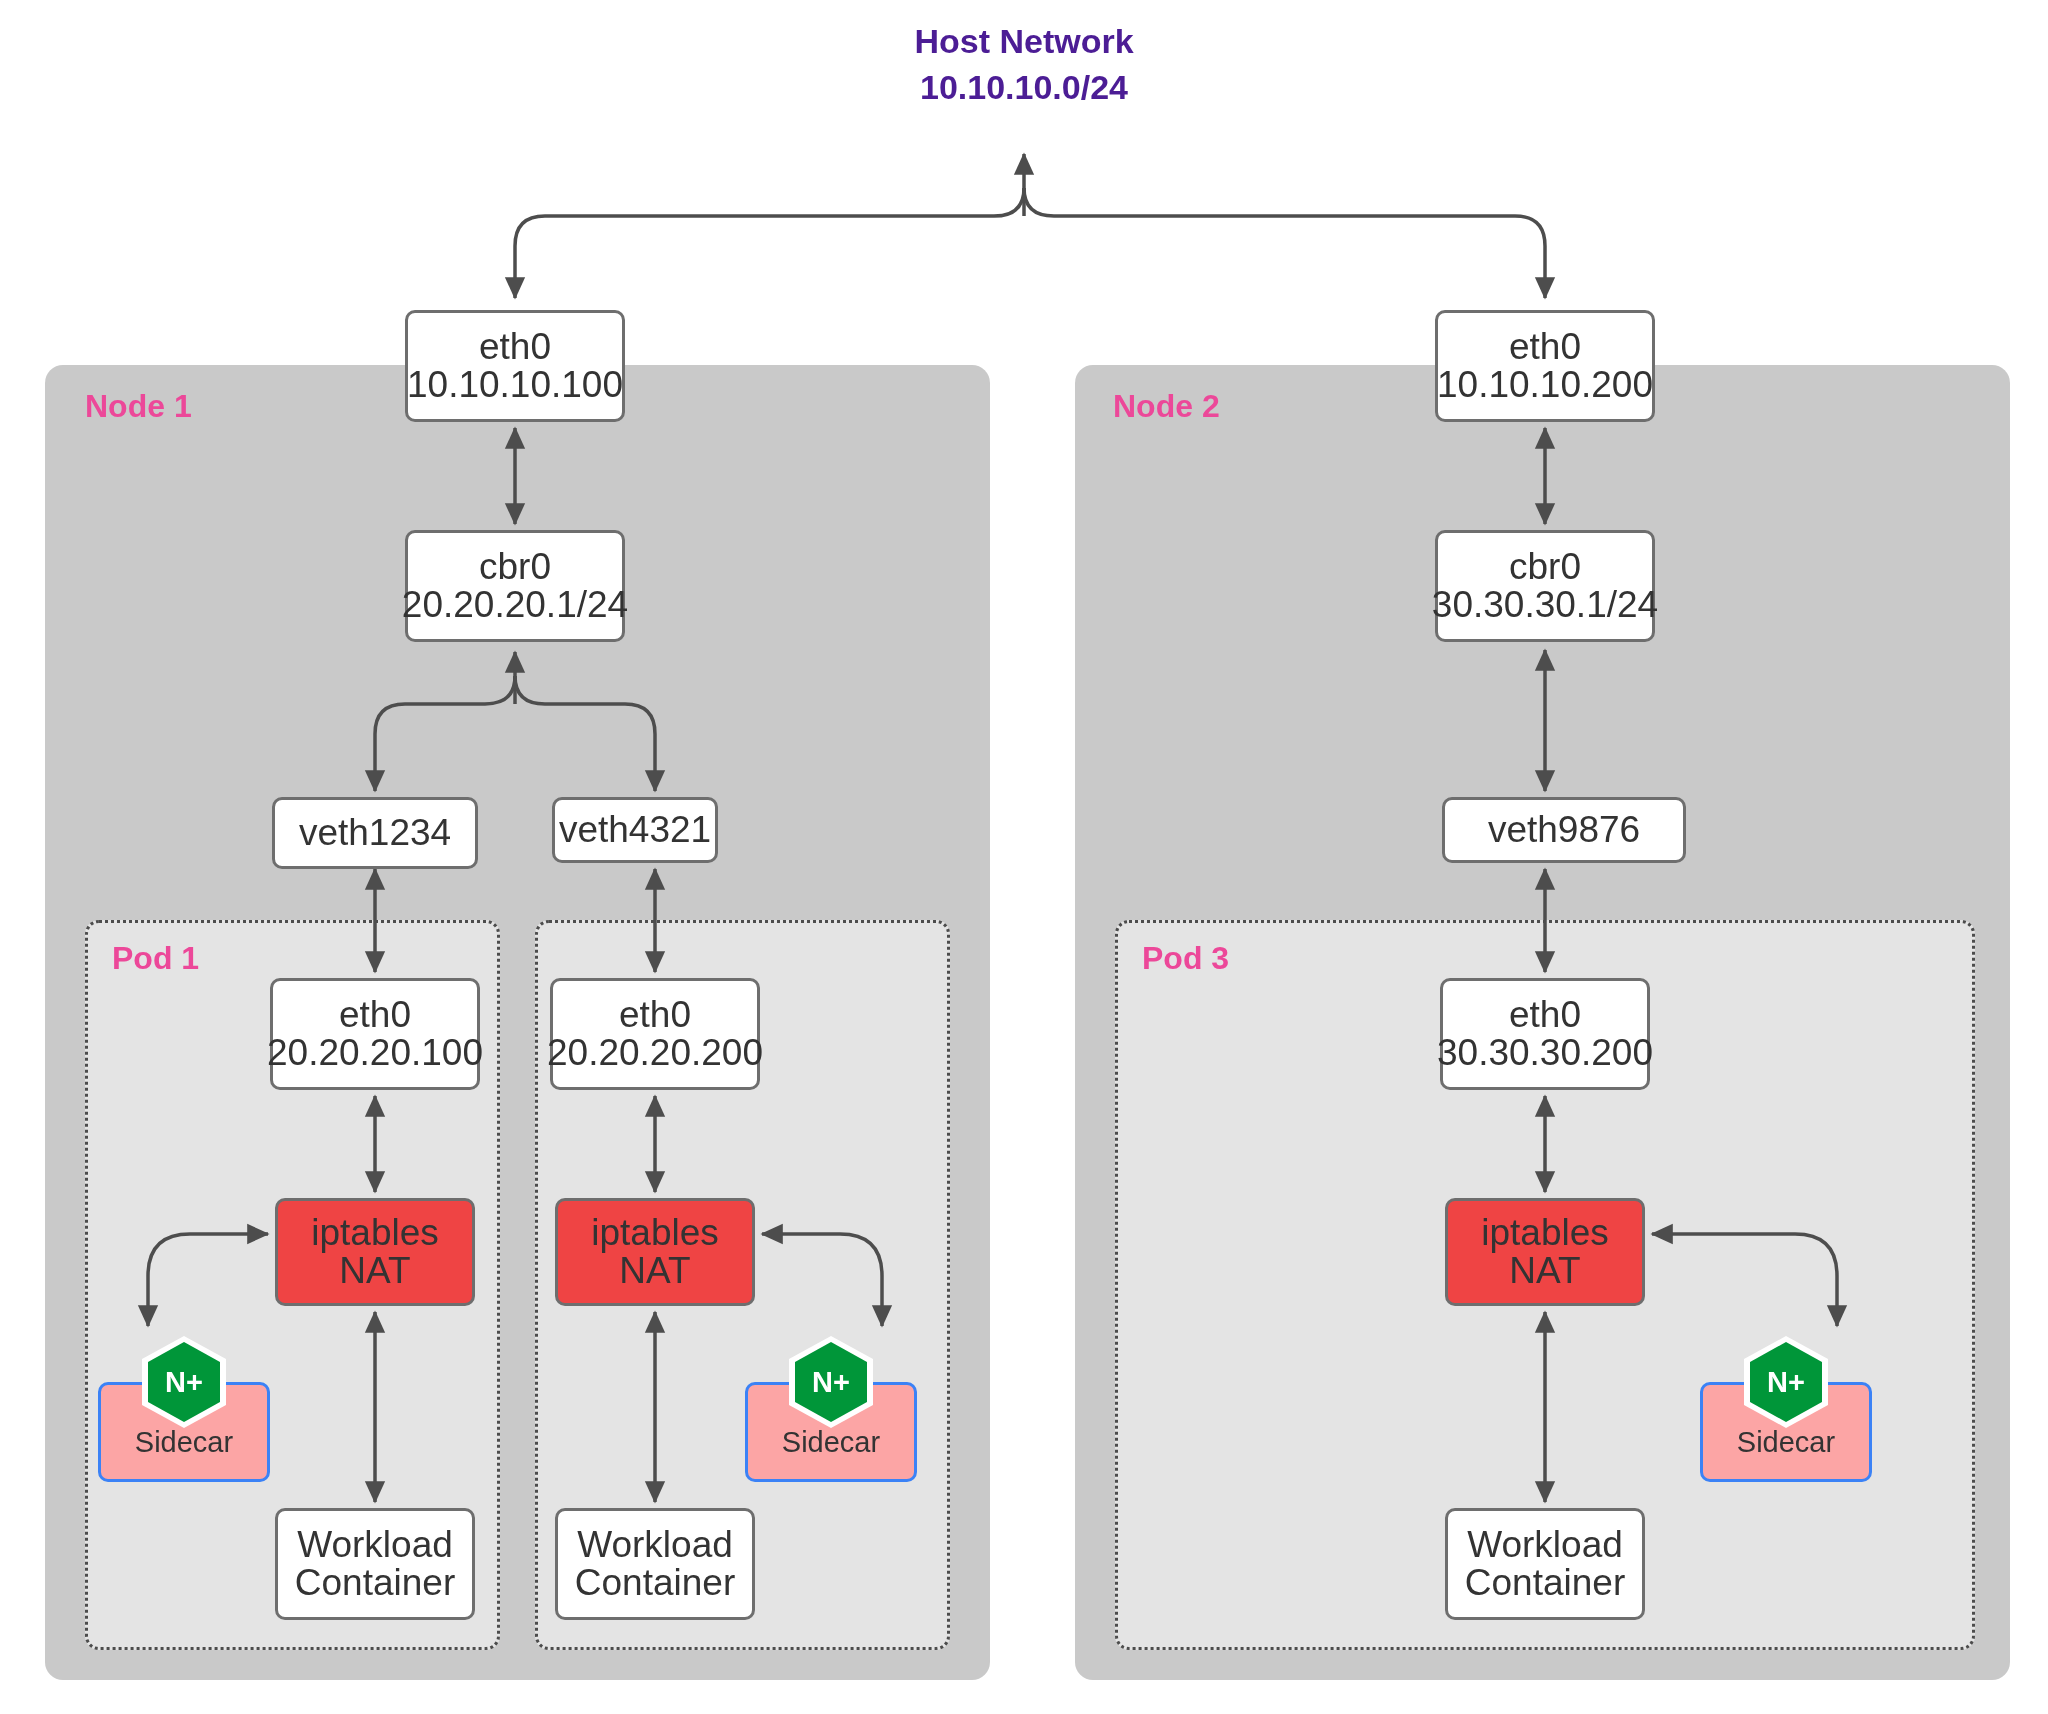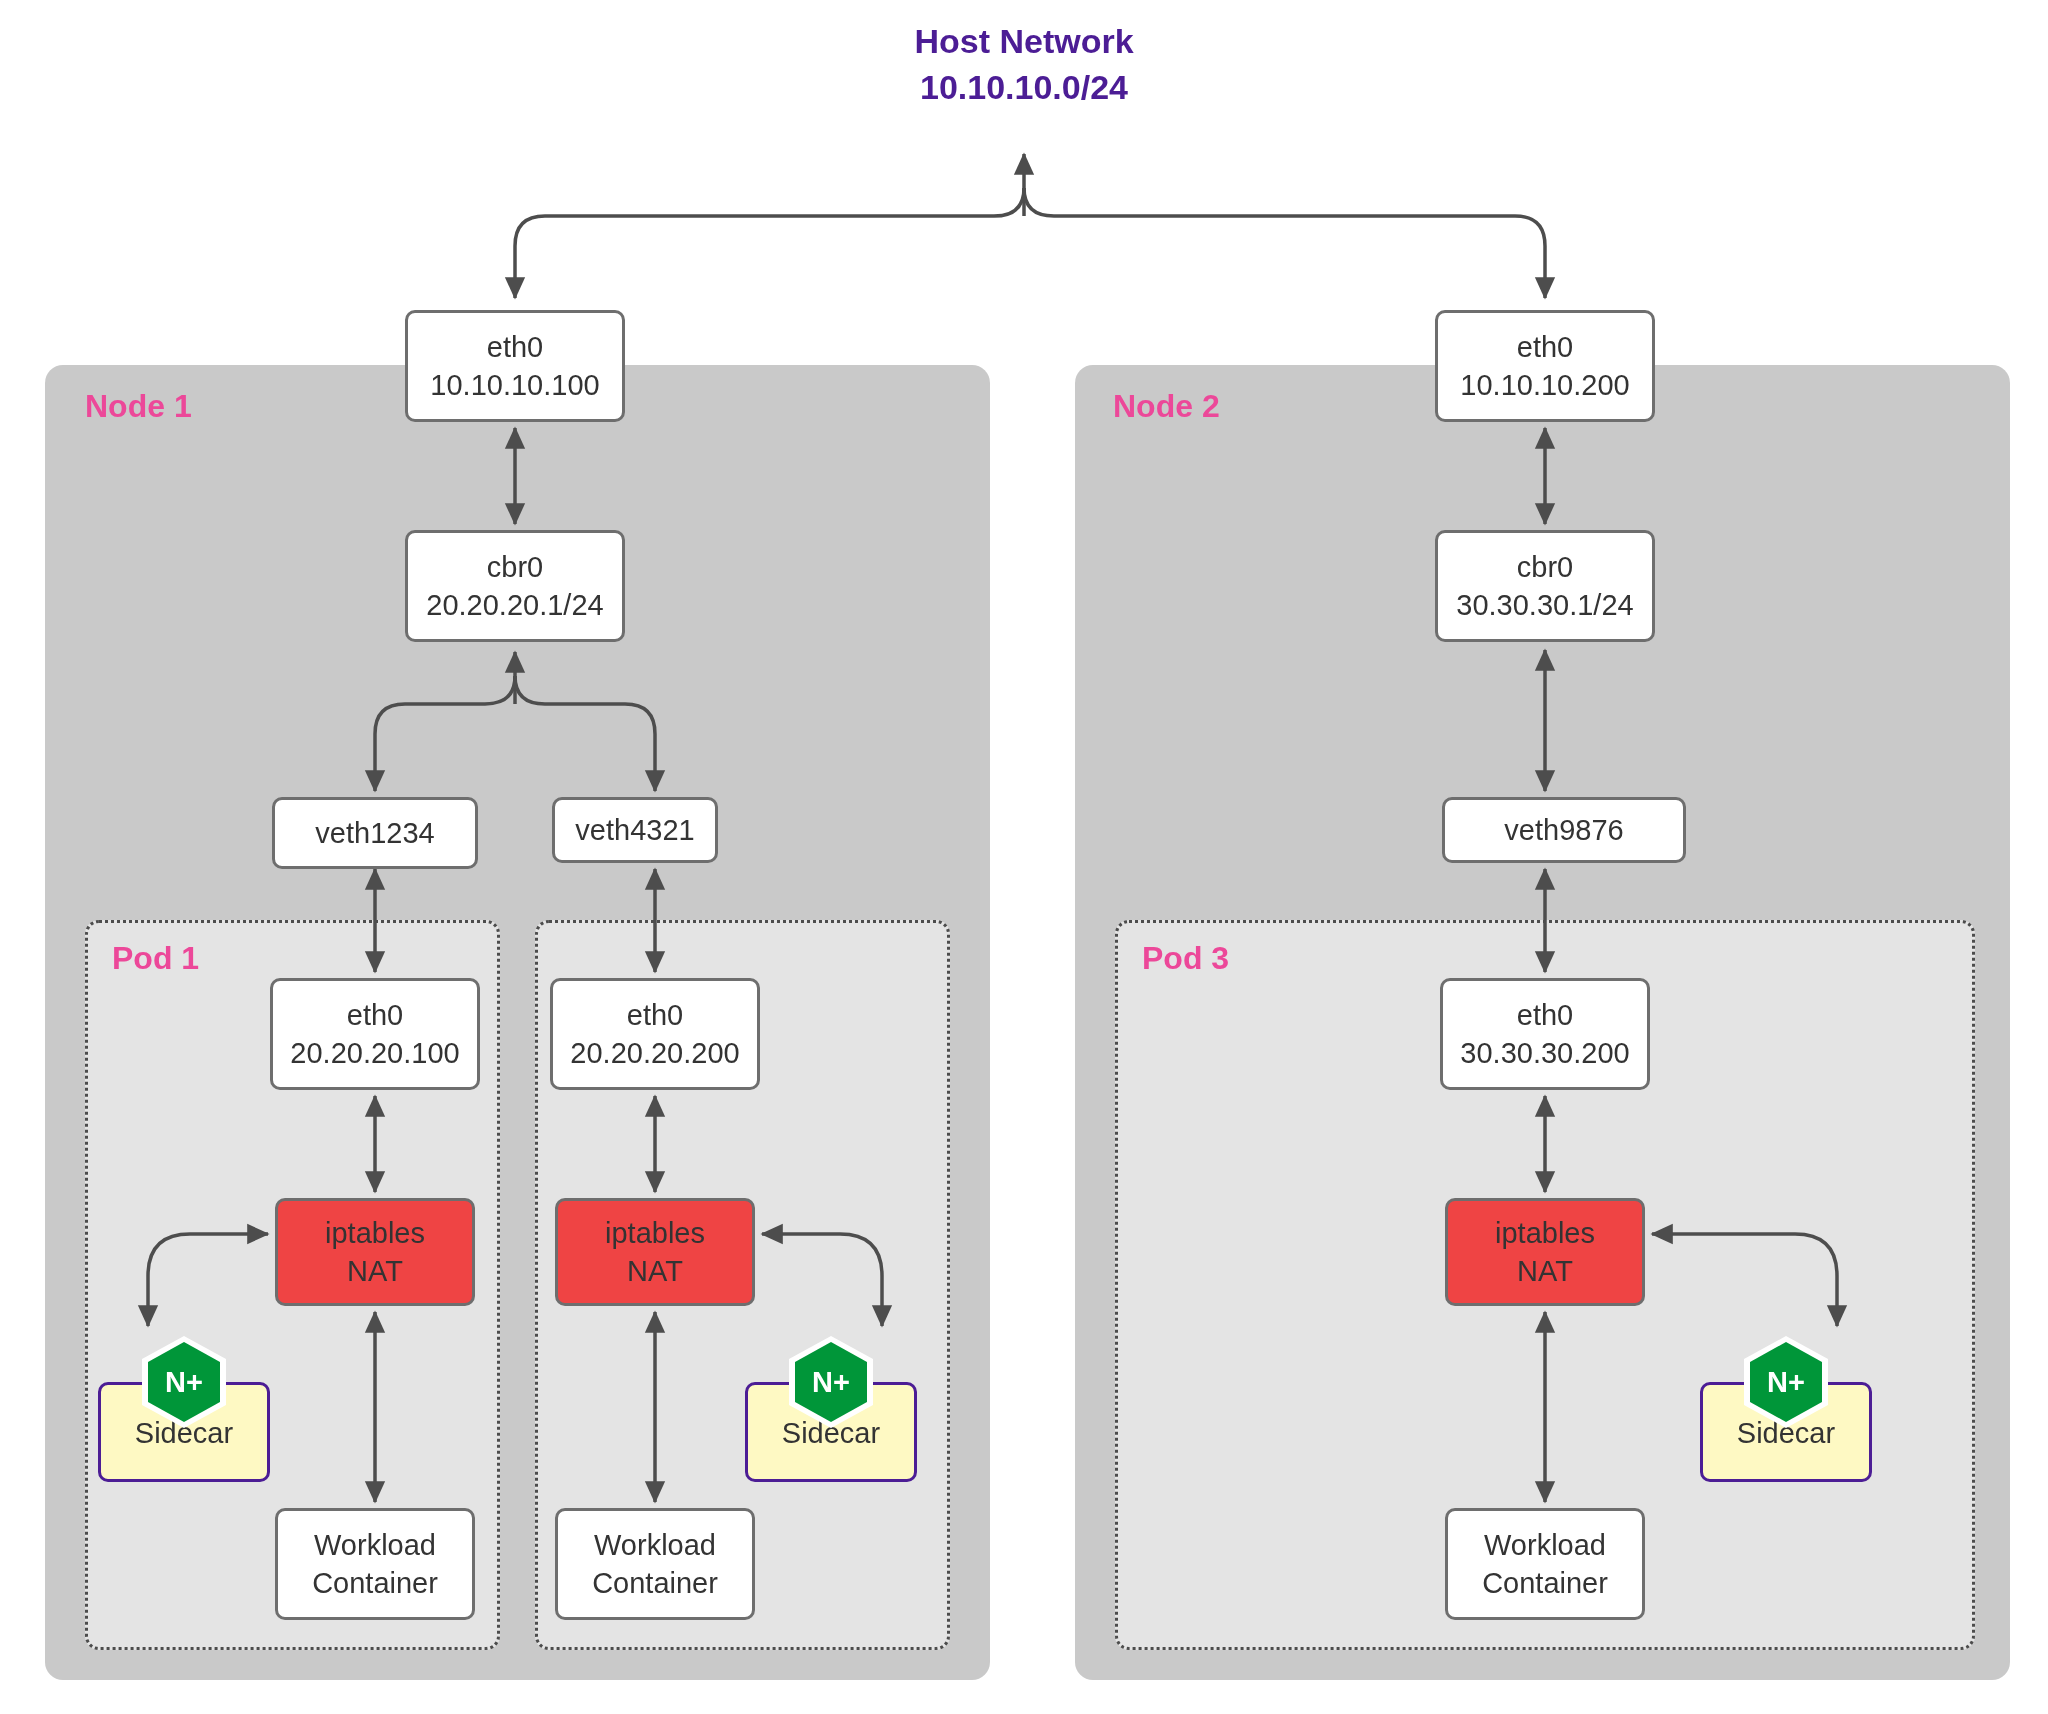--- a/index.html
+++ b/index.html
@@ -14,26 +14,26 @@
   .ln { stroke:#4d4d4d; stroke-width:3.5; fill:none; }
 
   .host-title { position:absolute; left:724px; top:18px; width:600px; text-align:center;
                 font-weight:bold; font-size:34px; line-height:46px; color:#4c1d95; z-index:3; }
 
   .label { position:absolute; font-weight:bold; font-size:32px; color:#ec4899; z-index:3; }
   .label.right { text-align:right; }
 
   .box { position:absolute; background:#ffffff; border:3px solid #6e6e6e; border-radius:10px;
          display:flex; flex-direction:column; align-items:center; justify-content:center;
-         text-align:center; font-size:29px; line-height:38px; color:#333333; z-index:3; }
+         text-align:center; font-size:37px; line-height:38px; color:#333333; z-index:3; }
   .box.nat { background:#ef4444; }
 
-  .sidecar { position:absolute; background:#fef9c3; border:3px solid #4c1d95; border-radius:10px;
+  .sidecar { position:absolute; background:#fca5a5; border:3px solid #3b82f6; border-radius:10px;
              display:flex; flex-direction:column; align-items:center; justify-content:flex-end;
-             padding-bottom:29px; font-size:29px; color:#333333; z-index:3; }
+             padding-bottom:20px; font-size:29px; color:#333333; z-index:3; }
 
   .hex { position:absolute; width:84px; height:92px;
          clip-path:polygon(50% 0,100% 25%,100% 75%,50% 100%,0 75%,0 25%);
          background:#ffffff; display:flex; align-items:center; justify-content:center; z-index:4; }
   .hex-in { width:72px; height:80px;
             clip-path:polygon(50% 0,100% 25%,100% 75%,50% 100%,0 75%,0 25%);
             background:#009639; color:#ffffff; font-weight:bold; font-size:29px;
             display:flex; align-items:center; justify-content:center; }
 </style>
 </head>

